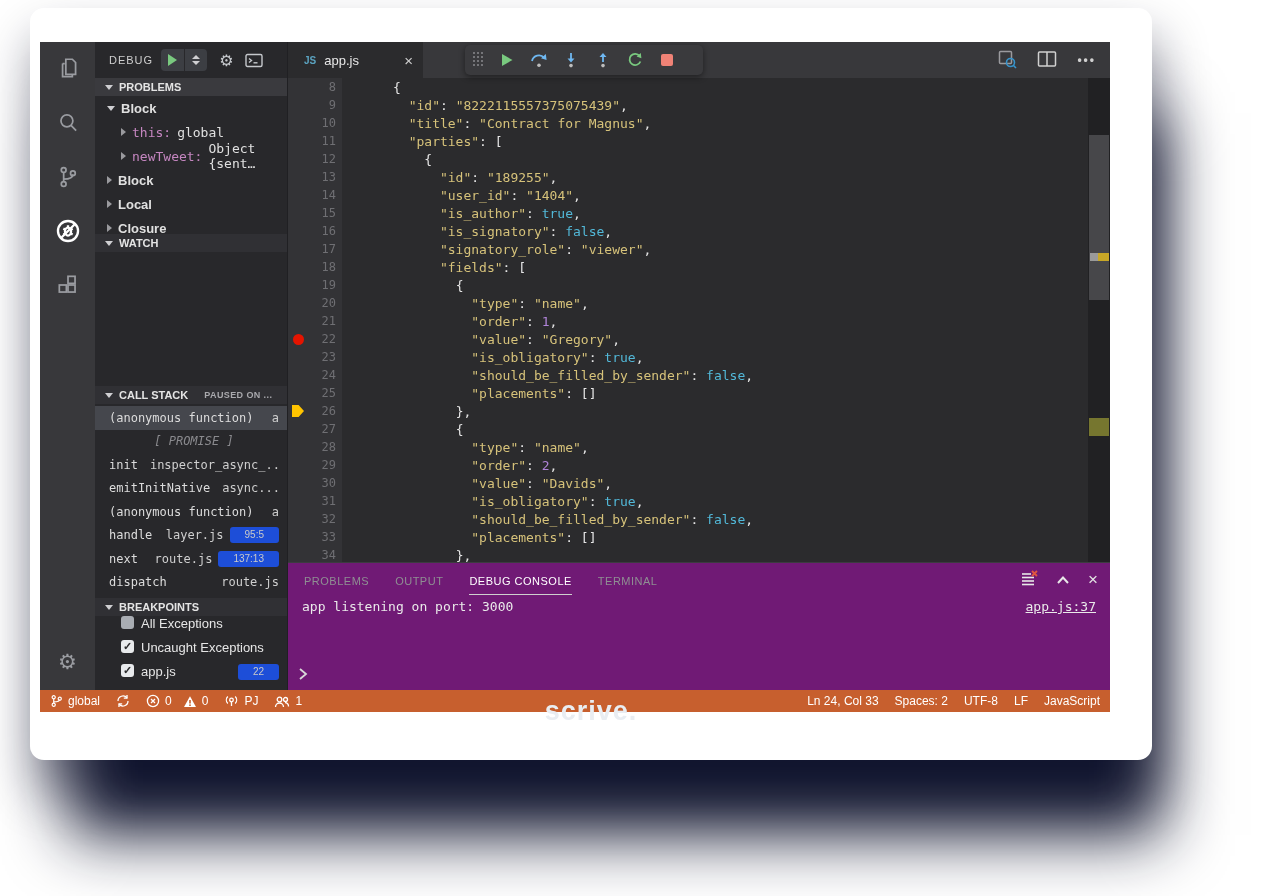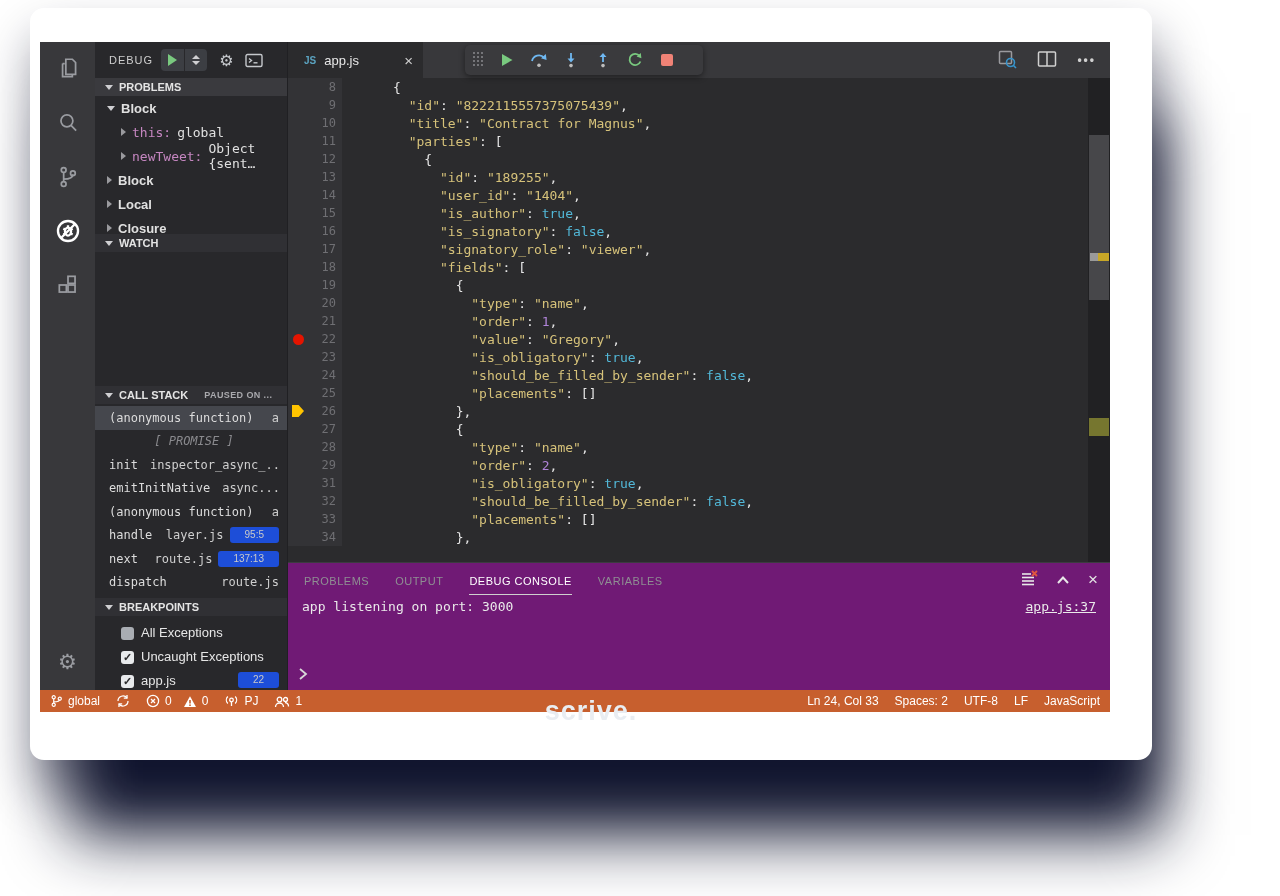--- a/index.html
+++ b/index.html
@@ -62,21 +62,21 @@
             font-family:"DejaVu Sans Mono", monospace; font-size:12px; color:#dcdcdc; gap:6px; }
   .cs-row.selected { background:#45474d; }
   .cs-row .nm { white-space:nowrap; }
   .cs-row .sp { flex:1; }
   .cs-row .dt { color:#cfcfcf; white-space:nowrap; overflow:hidden; }
   .cs-row.sep { justify-content:center; color:#8a8a8e; font-style:italic; }
   .badge { background:#1d4ed8; color:#c9c9c9; border-radius:3px; font-size:10px;
            padding:0 15px; line-height:16px; font-family:"Liberation Sans", sans-serif; flex:none; }
   #breakpoints-head { top:556px; }
   #breakpoints-rows { position:absolute; top:574px; left:0; right:0; }
-  .bp-row { height:24px; display:flex; align-items:flex-end; gap:7px; padding:0 8px 0 26px;
+  .bp-row { height:24px; display:flex; align-items:flex-start; gap:7px; padding:0 8px 0 26px;
             color:#e6e6e6; font-size:13px; }
   .cb { width:13px; height:13px; border-radius:3px; background:#a9adb3; flex:none;
         font-size:11px; font-weight:bold; color:#2b2b2d; text-align:center; line-height:13px; }
   .cb.checked { background:#e8eaec; }
   .bp-row .sp { flex:1; }
 
   
   .editor-col { flex:1; display:flex; flex-direction:column; min-width:0; position:relative; }
   .tabbar { height:36px; background:#38383b; display:flex; align-items:stretch; flex:none; position:relative; }
   .tab { width:135px; background:#2b2b2d; display:flex; align-items:center; gap:8px;
@@ -549,20 +549,27 @@
               <div class="code-row">
                 <div class="gutter">
                   <div class="glyph"></div>
                   <span class="lnum">29</span>
                 </div>
                 <span class="ltext"><span>          </span><span class="tok-s">"order"</span><span class="tok-p">: </span><span class="tok-n">2</span><span class="tok-p">,</span></span>
               </div>
               <div class="code-row">
                 <div class="gutter">
                   <div class="glyph"></div>
+                  <span class="lnum">30</span>
+                </div>
+                <span class="ltext"><span>          </span><span class="tok-s">"value"</span><span class="tok-p">: </span><span class="tok-s">"Davids"</span><span class="tok-p">,</span></span>
+              </div>
+              <div class="code-row">
+                <div class="gutter">
+                  <div class="glyph"></div>
                   <span class="lnum">31</span>
                 </div>
                 <span class="ltext"><span>          </span><span class="tok-s">"is_obligatory"</span><span class="tok-p">: </span><span class="tok-b">true</span><span class="tok-p">,</span></span>
               </div>
               <div class="code-row">
                 <div class="gutter">
                   <div class="glyph"></div>
                   <span class="lnum">32</span>
                 </div>
                 <span class="ltext"><span>          </span><span class="tok-s">"should_be_filled_by_sender"</span><span class="tok-p">: </span><span class="tok-b">false</span><span class="tok-p">,</span></span>
@@ -588,21 +595,21 @@
               <div class="mark1y"></div>
             <div class="mark2"></div>
           </div>
         </div>
 
         <div class="panel">
           <div class="panel-tabs" id="panel-tabs">
               <span class="ptab">PROBLEMS</span>
               <span class="ptab">OUTPUT</span>
               <span class="ptab active">DEBUG CONSOLE</span>
-              <span class="ptab">VARIABLES</span>
+              <span class="ptab">TERMINAL</span>
             </div>
           <div class="panel-right">
             <span>
               <svg width="17" height="17" viewBox="0 0 17 17">
                   <line x1="1" y1="4" x2="10" y2="4" style="stroke:#e8e8e8;stroke-width:1.6"></line>
                   <line x1="1" y1="7.5" x2="13" y2="7.5" style="stroke:#e8e8e8;stroke-width:1.6"></line>
                   <line x1="1" y1="11" x2="13" y2="11" style="stroke:#e8e8e8;stroke-width:1.6"></line>
                   <line x1="1" y1="14.5" x2="13" y2="14.5" style="stroke:#e8e8e8;stroke-width:1.6"></line>
                   <path d="M11 1l5 5M16 1l-5 5" style="stroke:#e0563f;stroke-width:1.8"></path>
                 </svg>

